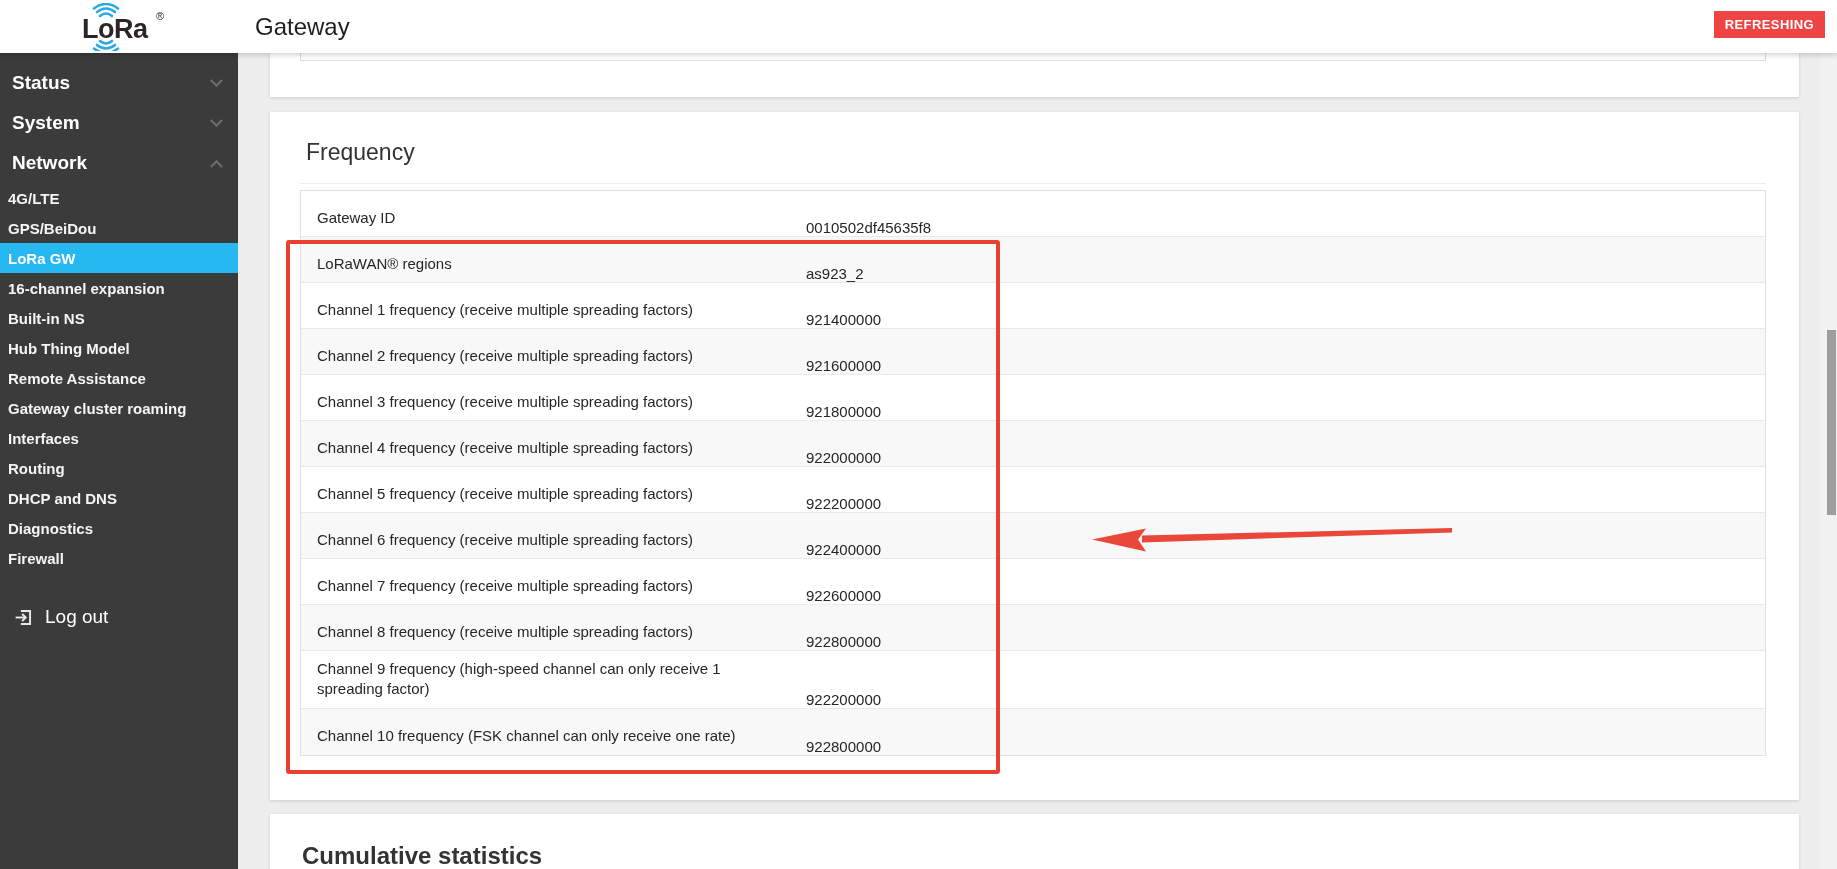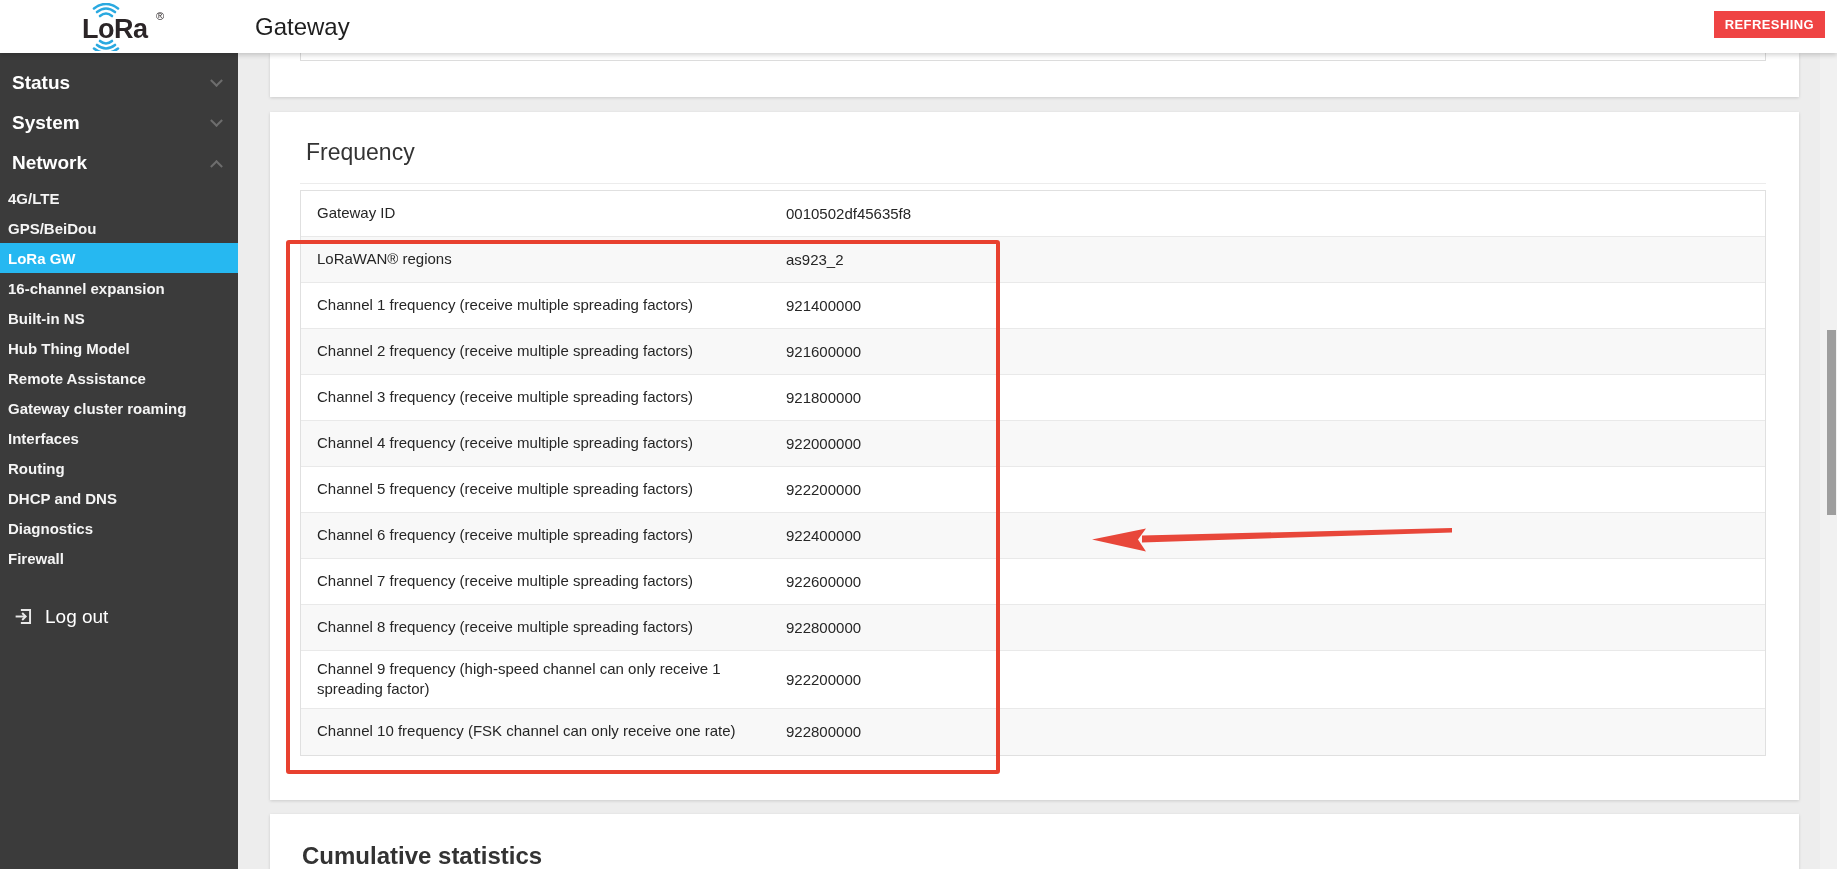--- a/index.html
+++ b/index.html
@@ -24,41 +24,41 @@
     cursor:pointer; }
   .nav-top:first-child { margin-top:10px; }
   .chev { width:9px; height:9px; border-right:2px solid #6d6d6d;
     border-bottom:2px solid #6d6d6d; margin-left:auto; }
   .chev.down { transform:rotate(45deg) translate(-2px,-2px); }
   .chev.up   { transform:rotate(-135deg) translate(-2px,-2px); }
   .sub-item { height:30px; display:flex; align-items:center;
     padding-left:8px; color:#f5f5f5; font-size:15px; font-weight:600;
     cursor:pointer; }
   .sub-item.active { background:#26b8f1; color:#ffffff; }
-  .logout { margin-top:33px; display:flex; align-items:flex-start; gap:11px;
+  .logout { margin-top:33px; display:flex; align-items:flex-end; gap:11px;
     padding-left:13px; color:#ffffff; font-size:19px; cursor:pointer; }
 
   
   .content { position:absolute; left:238px; top:53px; right:0; bottom:0;
     background:#ededed; overflow:hidden; }
   .card { position:absolute; background:#ffffff;
     box-shadow:0 1px 3px rgba(0,0,0,.14); }
   .card-top { left:32px; top:0; width:1529px; height:44px; overflow:hidden; }
   .cut-box { position:absolute; left:30px; right:33px; top:-40px; height:48px;
     border:1px solid #dcdcdc; background:#fff; }
 
   .card-freq { left:32px; top:59px; width:1529px; height:688px; }
   .card-title { position:absolute; left:36px; top:27px; font-size:23px;
     font-weight:400; color:#333;text-align:center; }
   .title-rule { position:absolute; left:30px; right:33px; top:71px;
     border-top:1px solid #ececec; }
   .freq-table { position:absolute; left:30px; right:33px; top:78px;
     border:1px solid #e0e0e0; background:#fff; }
-  .frow { display:flex; align-items:center; min-height:46px;
-    border-bottom:1px solid #e9e9e9; font-size:15px; color:#262626; }
+  .frow { display:flex; align-items:flex-end; min-height:46px;
+    border-bottom:1px solid #e9e9e9; font-size:15px; color:#262626;gap:20px; }
   .frow:last-child { border-bottom:none; }
   .frow:nth-child(even) { background:#f8f8f8; }
   .fl { width:485px; padding:8px 10px 8px 16px; line-height:1.35; }
   .fv { flex:1; }
 
   .card-stats { left:32px; top:761px; width:1529px; height:120px; }
   .stats-title { position:absolute; left:32px; top:28px; font-size:24px;
     font-weight:600; color:#333; }
 
   

